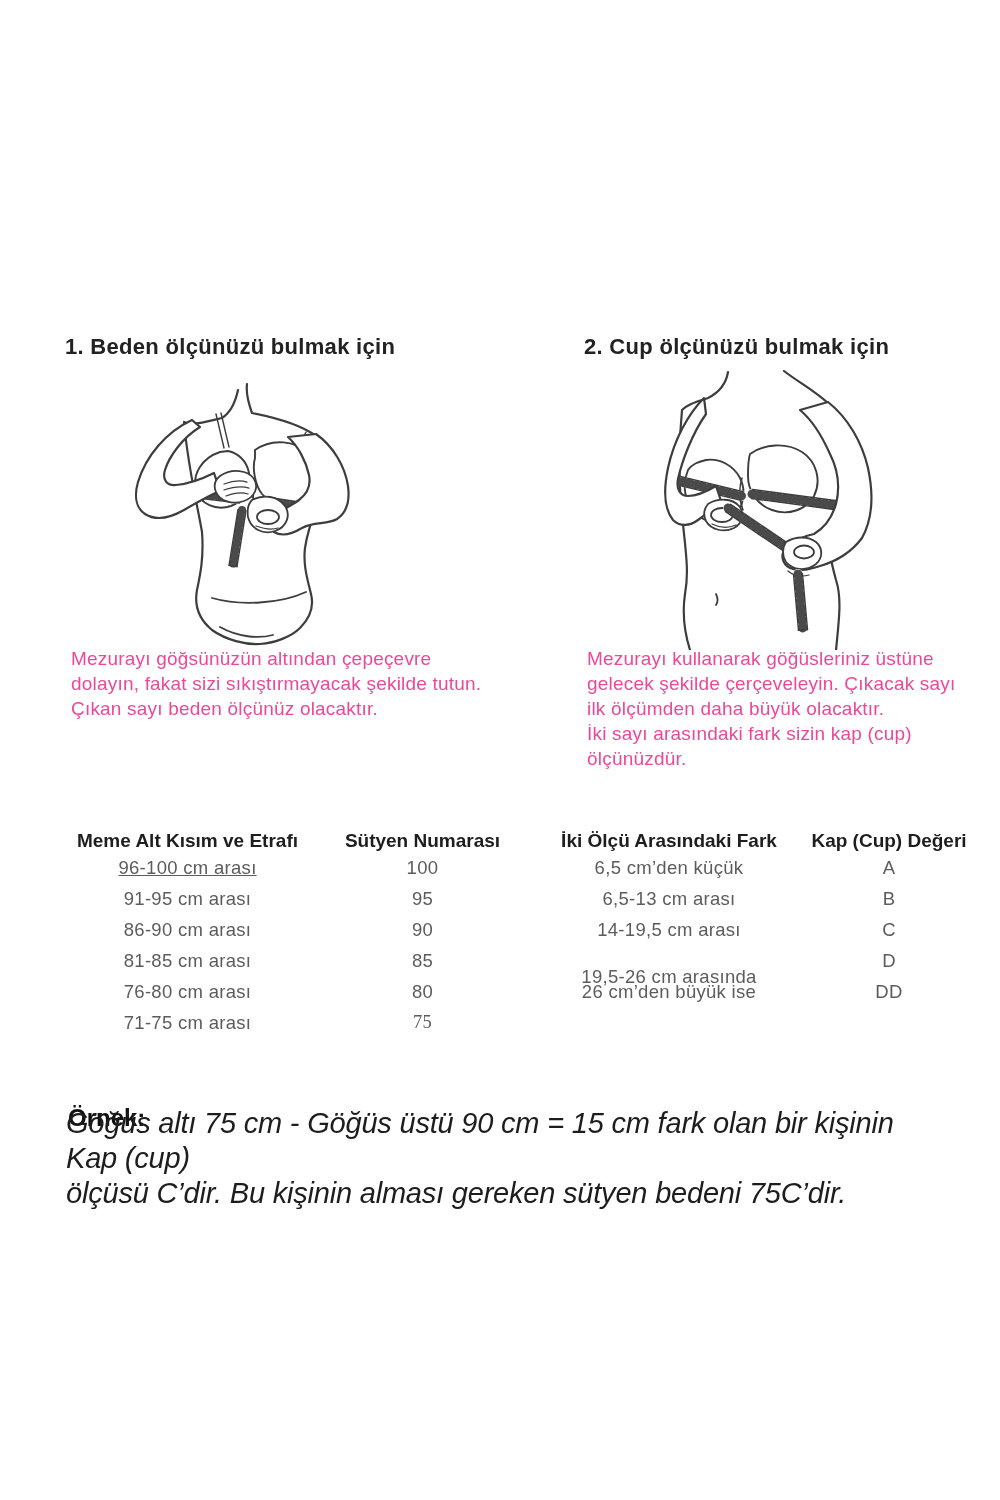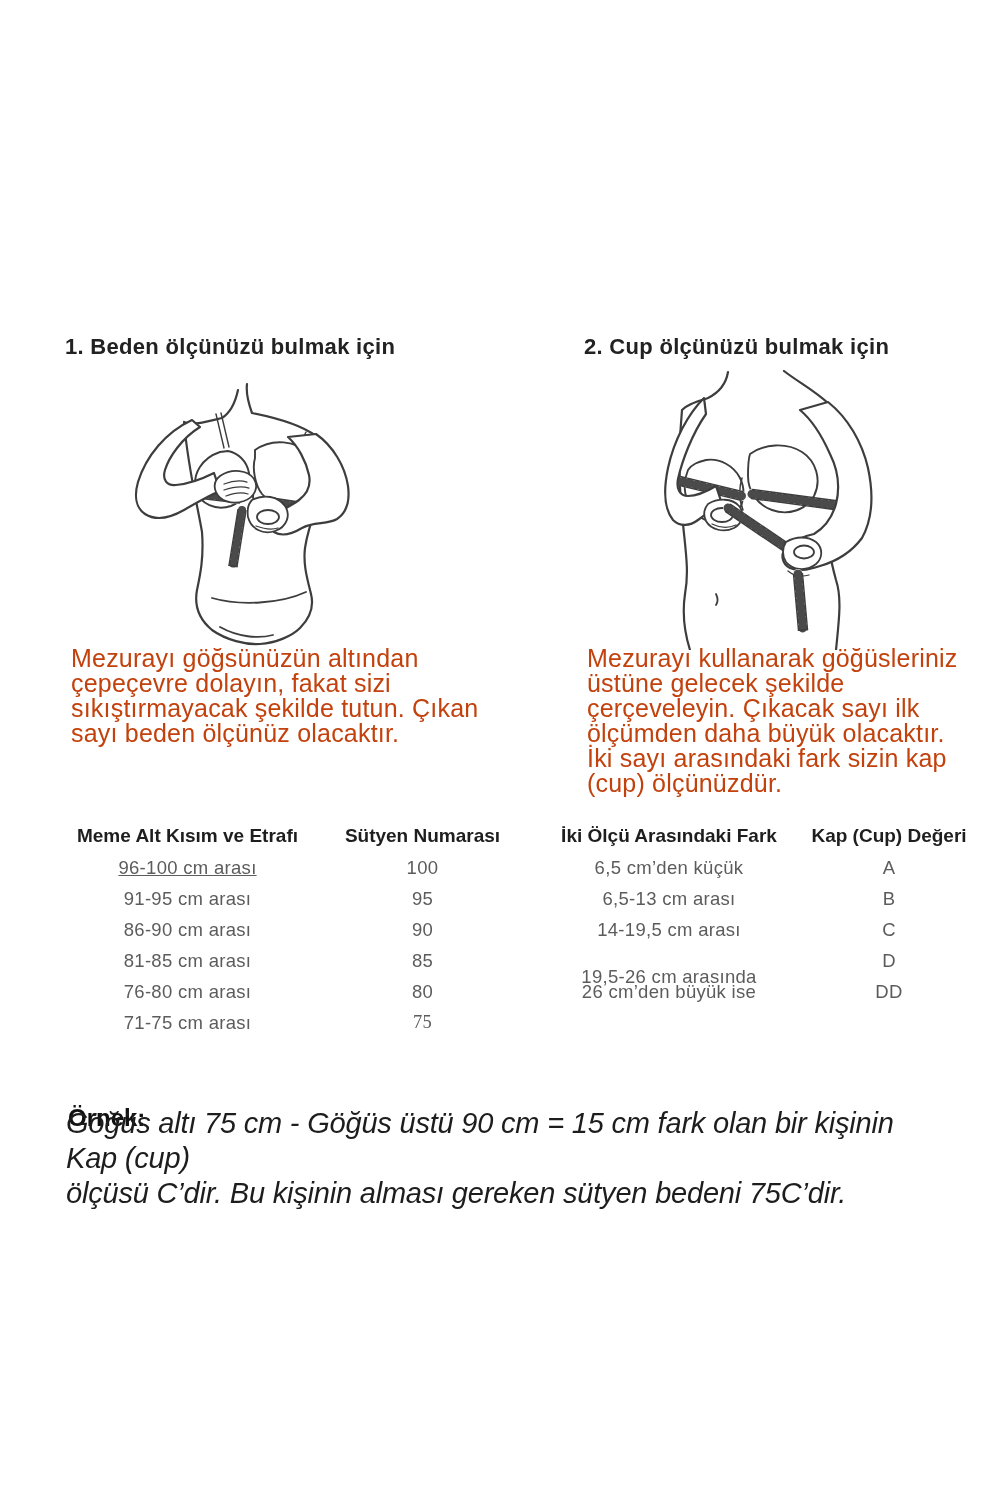--- a/index.html
+++ b/index.html
@@ -6,25 +6,25 @@
   body{
     width:1000px;height:1500px;background:#ffffff;position:relative;
     font-family:"Liberation Sans","DejaVu Sans",sans-serif;color:#2b2b2b;
     overflow:hidden;
   }
   .abs{position:absolute;}
   .section-heading{
     font-size:22px;font-weight:700;color:#222;letter-spacing:.3px;
   }
   .section-desc{
-    font-size:25px;line-height:25px;color:#c2410c;letter-spacing:.2px;
+    font-size:19px;line-height:25px;color:#ec4899;letter-spacing:.2px;
   }
   .illustration{position:absolute;}
   .size-table{position:absolute;}
-  .t-head{display:flex;height:32px;align-items:center;}
+  .t-head{display:flex;height:32px;align-items:flex-end;}
   .t-head .hc{font-size:19px;font-weight:700;color:#1e1e1e;text-align:center;}
   .t-row{display:flex;height:31px;align-items:center;}
   .t-row .c{font-size:18.5px;font-weight:400;color:#5c5c5c;text-align:center;letter-spacing:.3px;}
   .example-title{font-size:24px;font-weight:700;color:#111;}
   .example-text{font-size:29px;line-height:35px;color:#1d1d1d;letter-spacing:-.2px;font-style:italic;}
   svg *{vector-effect:none;}
 </style>
 </head>
 <body>
 

